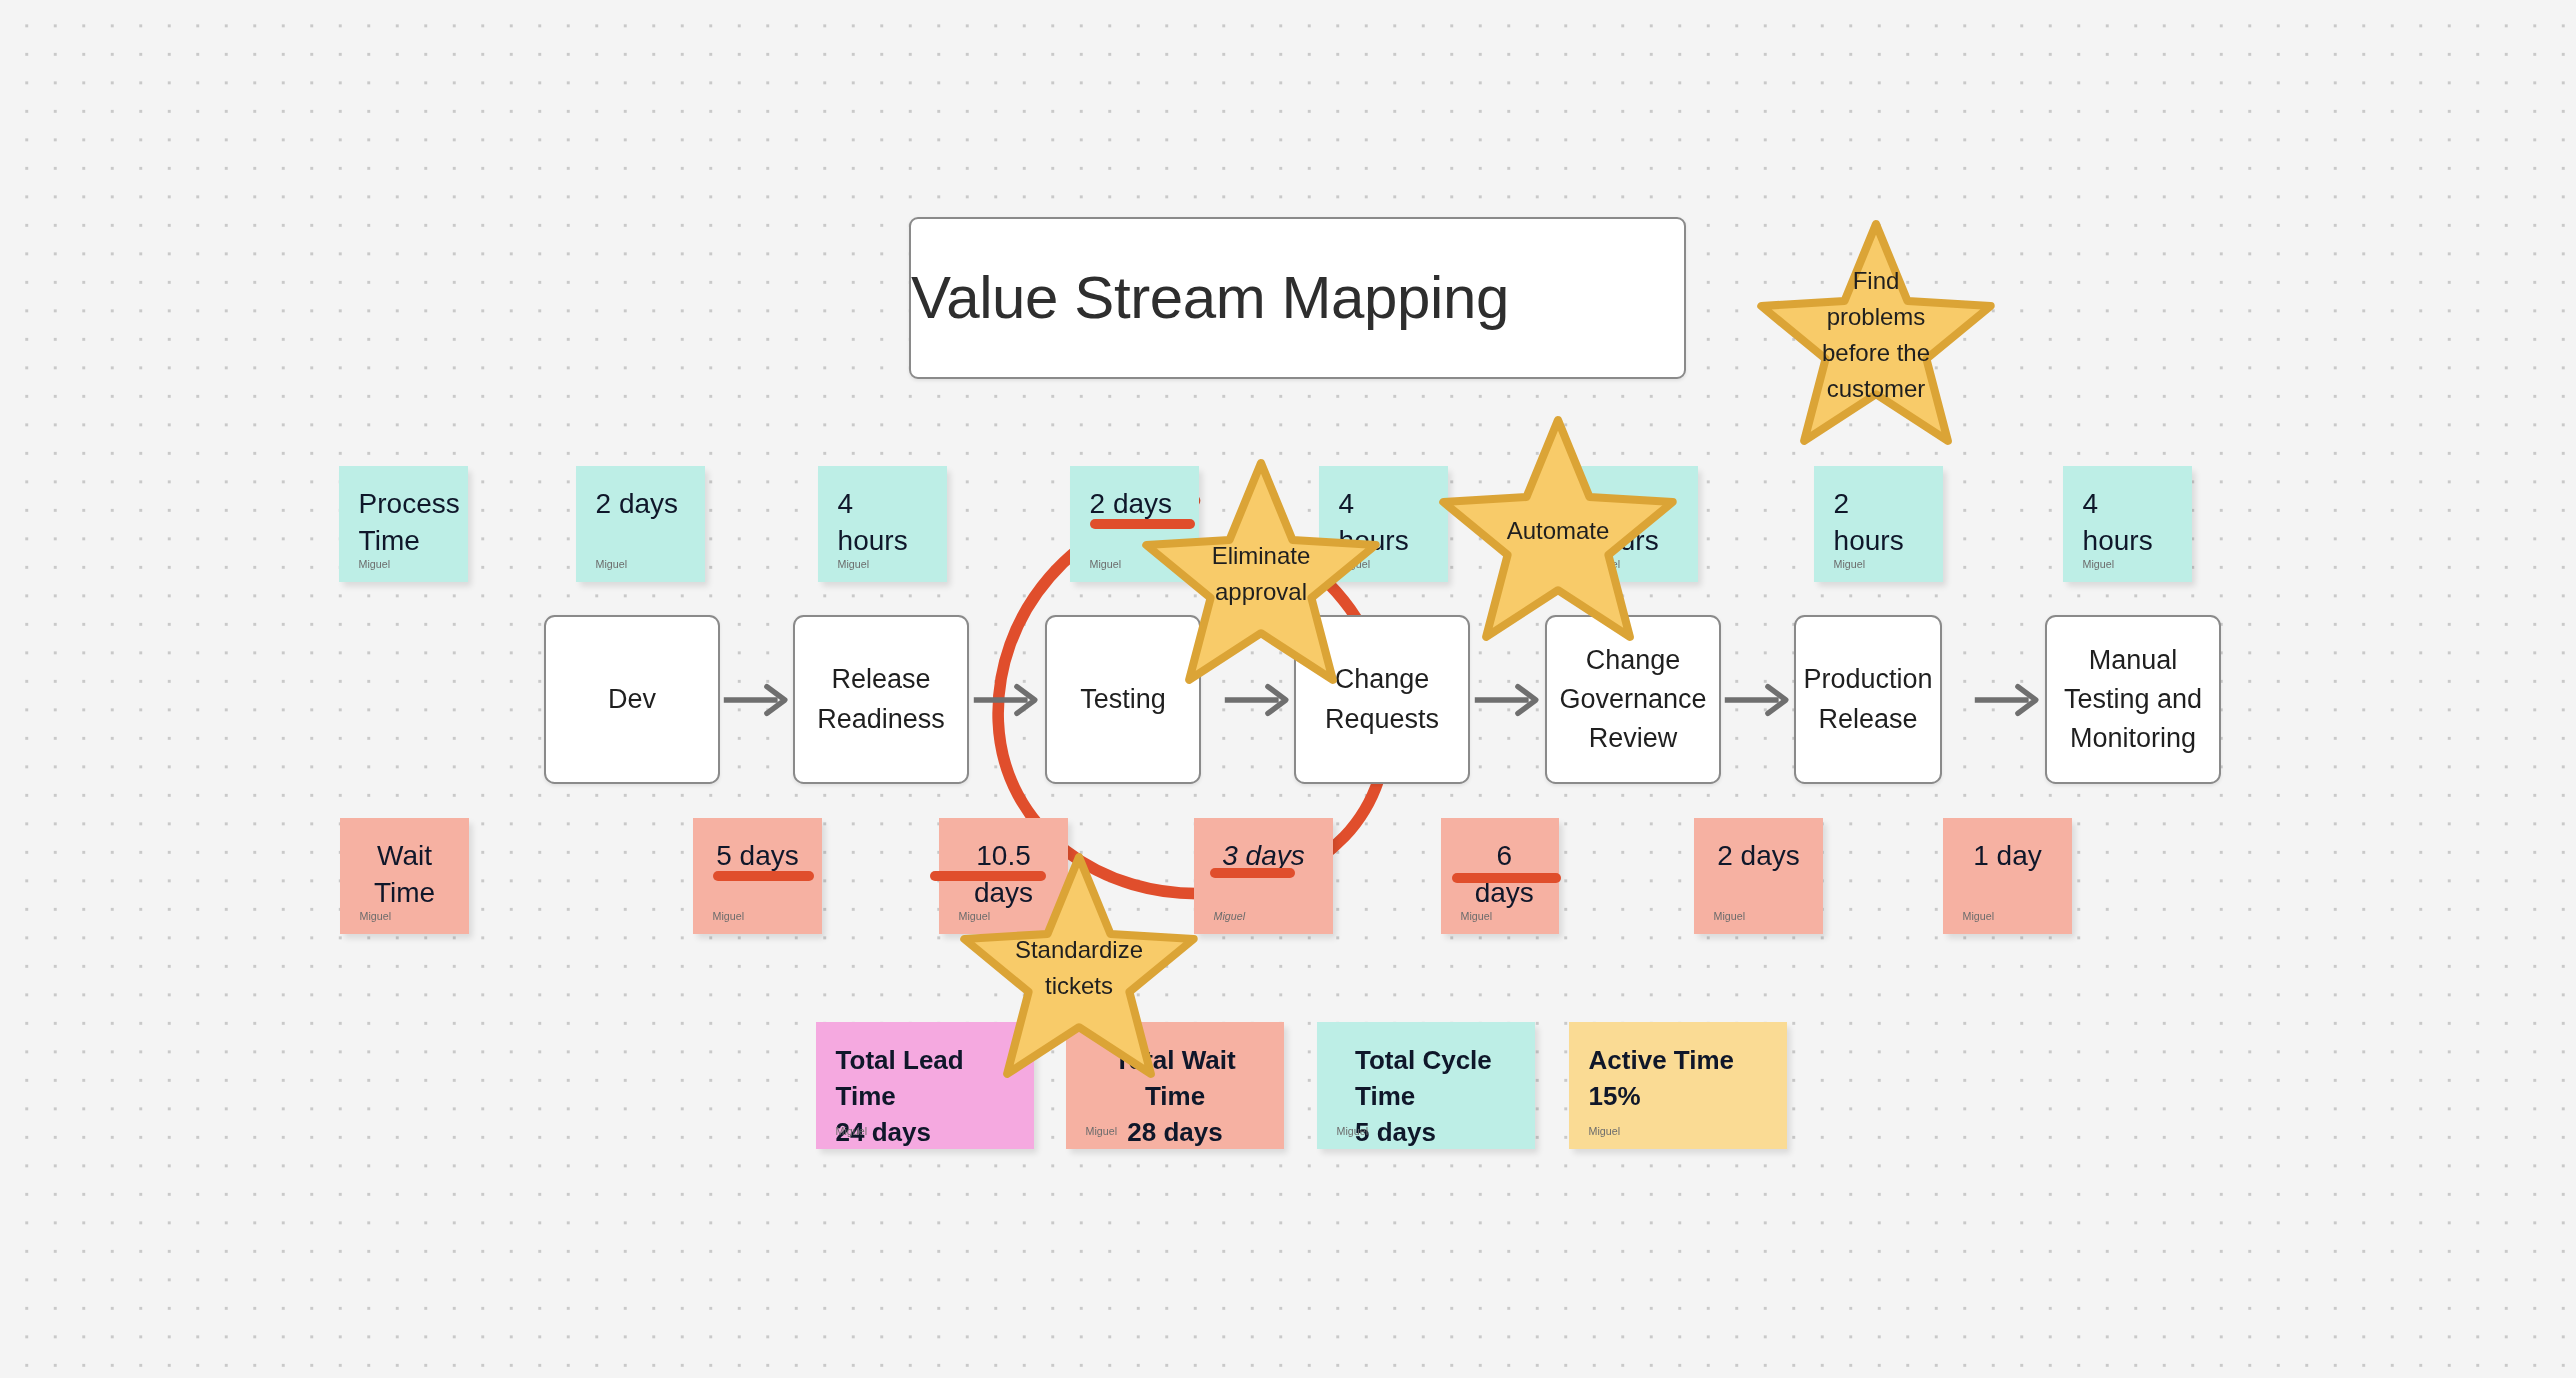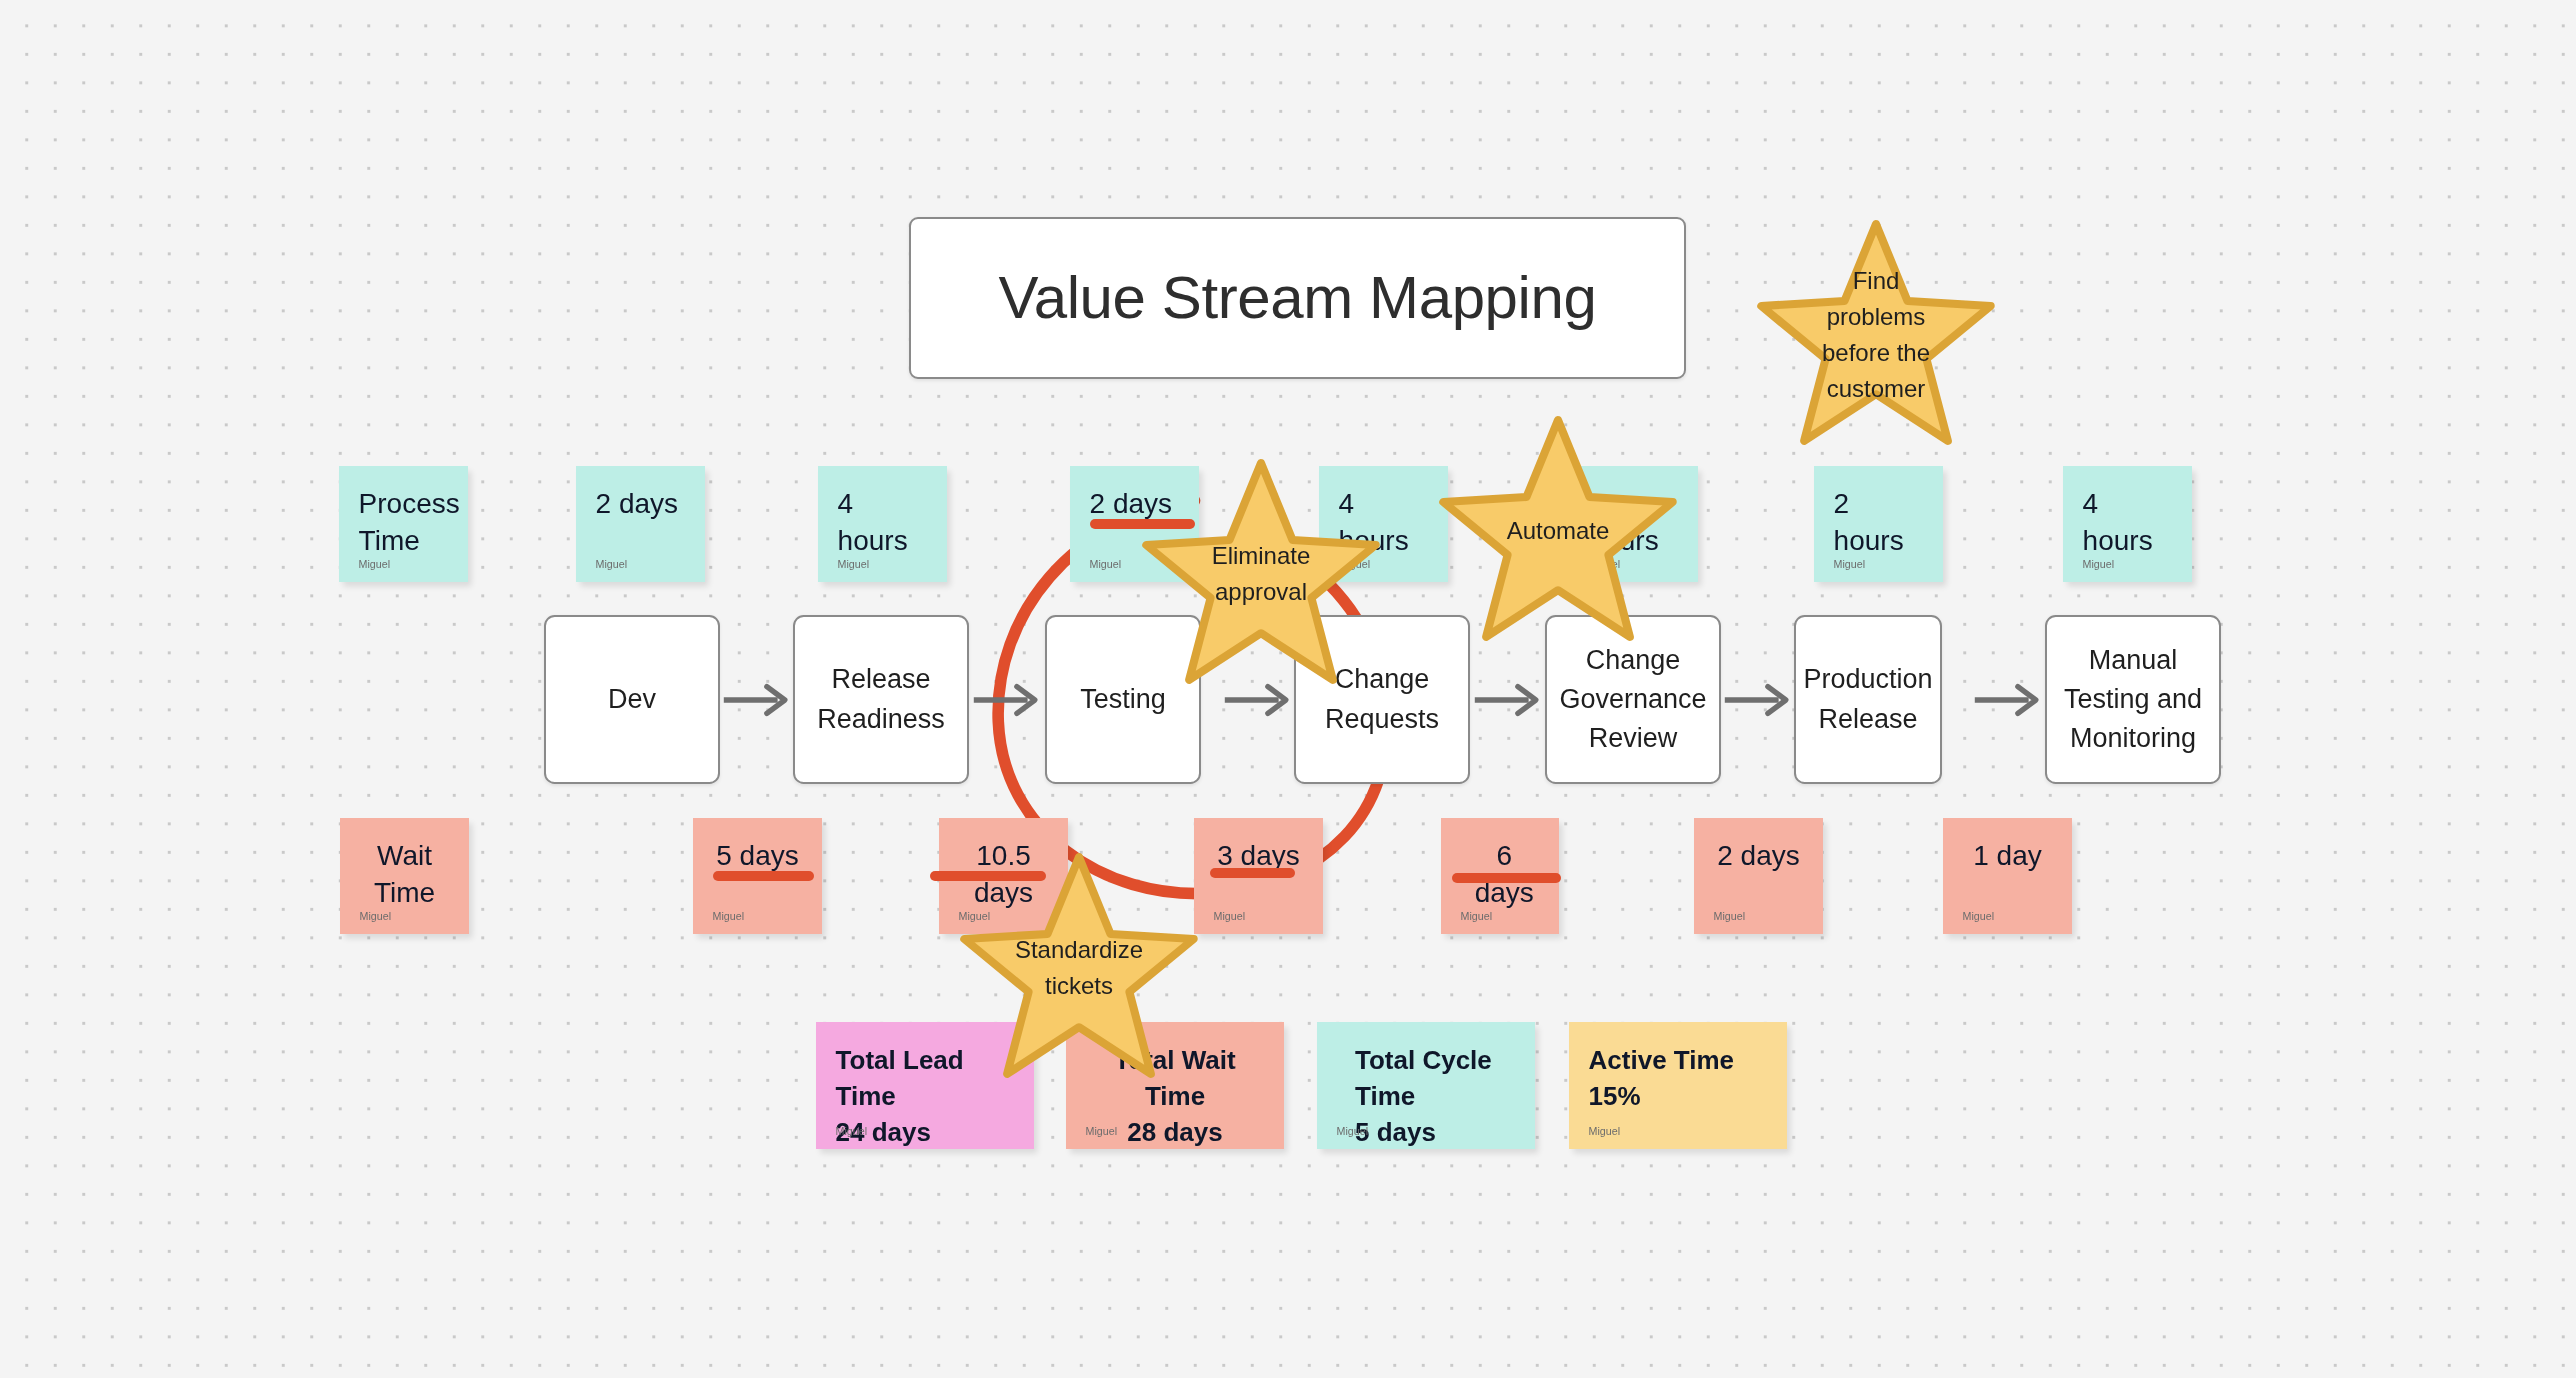--- a/index.html
+++ b/index.html
@@ -30,21 +30,20 @@
     position: absolute;
     left: 909px;
     top: 217px;
     width: 777px;
     height: 162px;
     background: #ffffff;
     border: 2.7px solid #8a8a8a;
     border-radius: 9px;
     display: flex;
     align-items: center;
-    justify-content: center;
     box-sizing: border-box;
     box-shadow: 0 1.8px 3.6px rgba(0,0,0,0.08);
   }
   #title-card .title-text {
     font-size: 60px;
     color: #2e2e2e;
     letter-spacing: -0.4px;
     line-height: 1;
   }
 
@@ -275,21 +274,21 @@
     <span class="note-strike" style="left:19.6px; top:53px; width:101px;"></span>
     <span class="note-author">Miguel</span>
   </div>
 
   <div class="sticky pink" style="left:939px; top:818px; width:129px; height:116px;">
     <span class="note-text">10.5 days</span>
     <span class="note-strike" style="left:-9px; top:53px; width:116px;"></span>
     <span class="note-author">Miguel</span>
   </div>
 
-  <div class="sticky pink" style="left:1194px; top:818px; width:129px; height:116px;">
+  <div class="sticky pink" style="left:1194px; top:818px; width:139px; height:116px;font-style:italic;">
     <span class="note-text">3 days</span>
     <span class="note-strike" style="left:16px; top:50px; width:85px;"></span>
     <span class="note-author">Miguel</span>
   </div>
 
   <div class="sticky pink" style="left:1441px; top:818px; width:118px; height:116px;padding-left:28px;">
     <span class="note-text">6 days</span>
     <span class="note-strike" style="left:10.7px; top:55px; width:109px;"></span>
     <span class="note-author">Miguel</span>
   </div>

